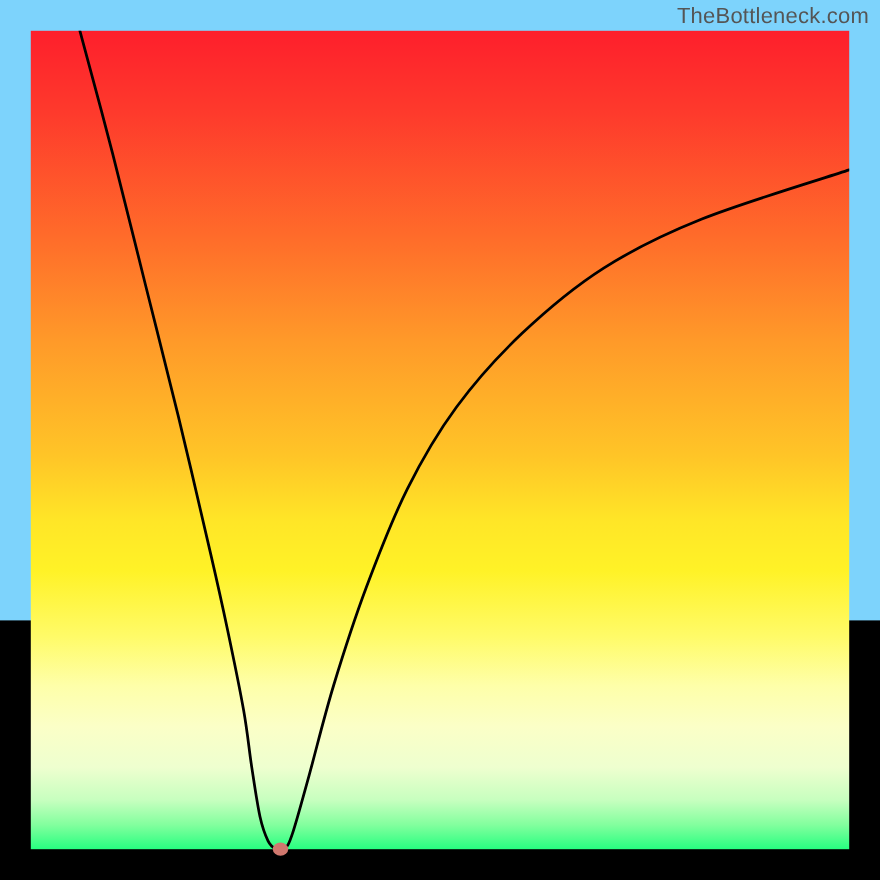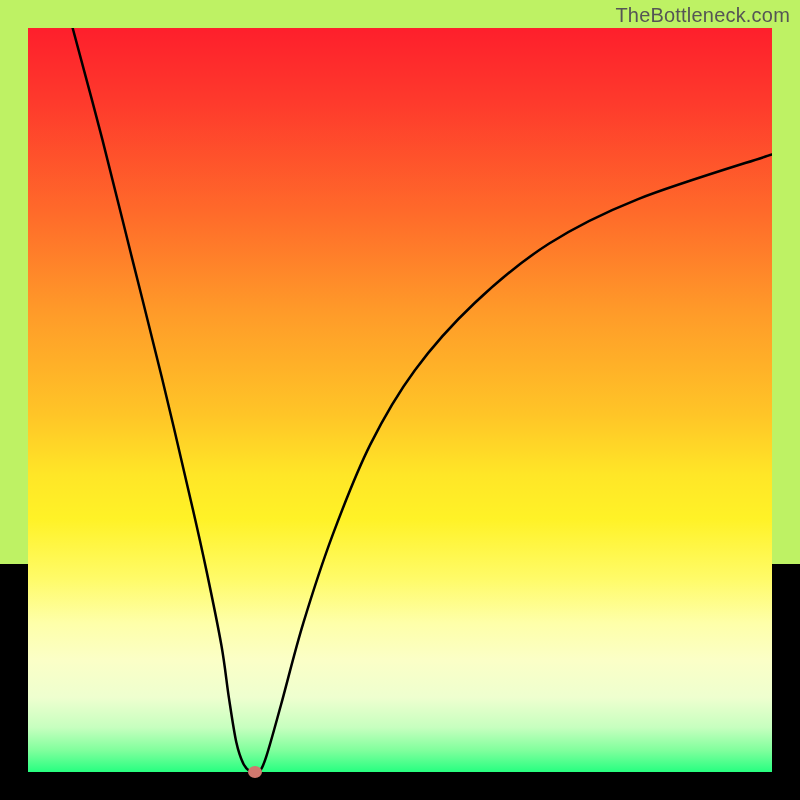--- a/index.html
+++ b/index.html
@@ -8,21 +8,21 @@
     width: 800px;
     height: 800px;
     background: #000;
     font-family: Arial, Helvetica, sans-serif;
     overflow: hidden;
   }
   .frame {
     position: relative;
     width: 800px;
     height: 564px;
-    background: #bef264;
+    background: #7dd3fc;
   }
   .watermark {
     position: absolute;
     top: 4px;
     right: 10px;
     color: #555;
     font-size: 20px;
     letter-spacing: 0.2px;
     user-select: none;
   }

